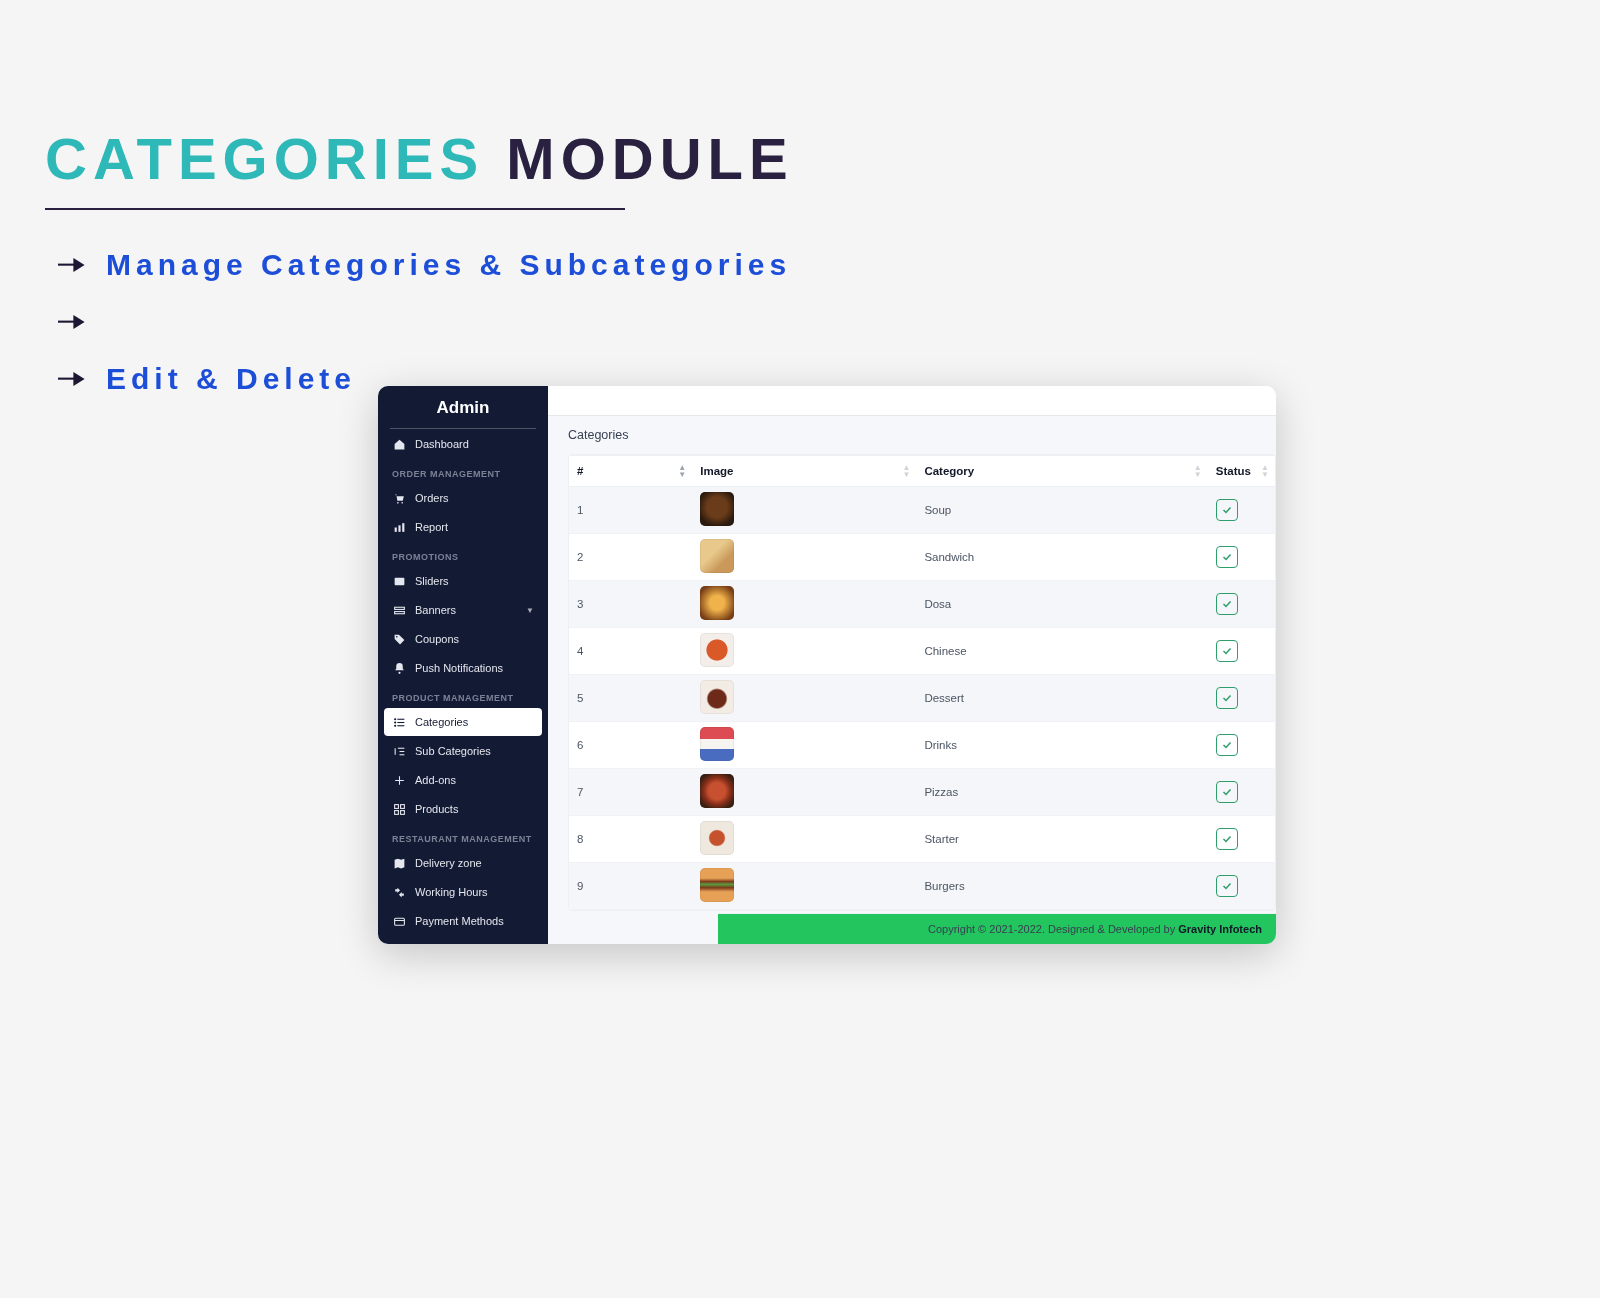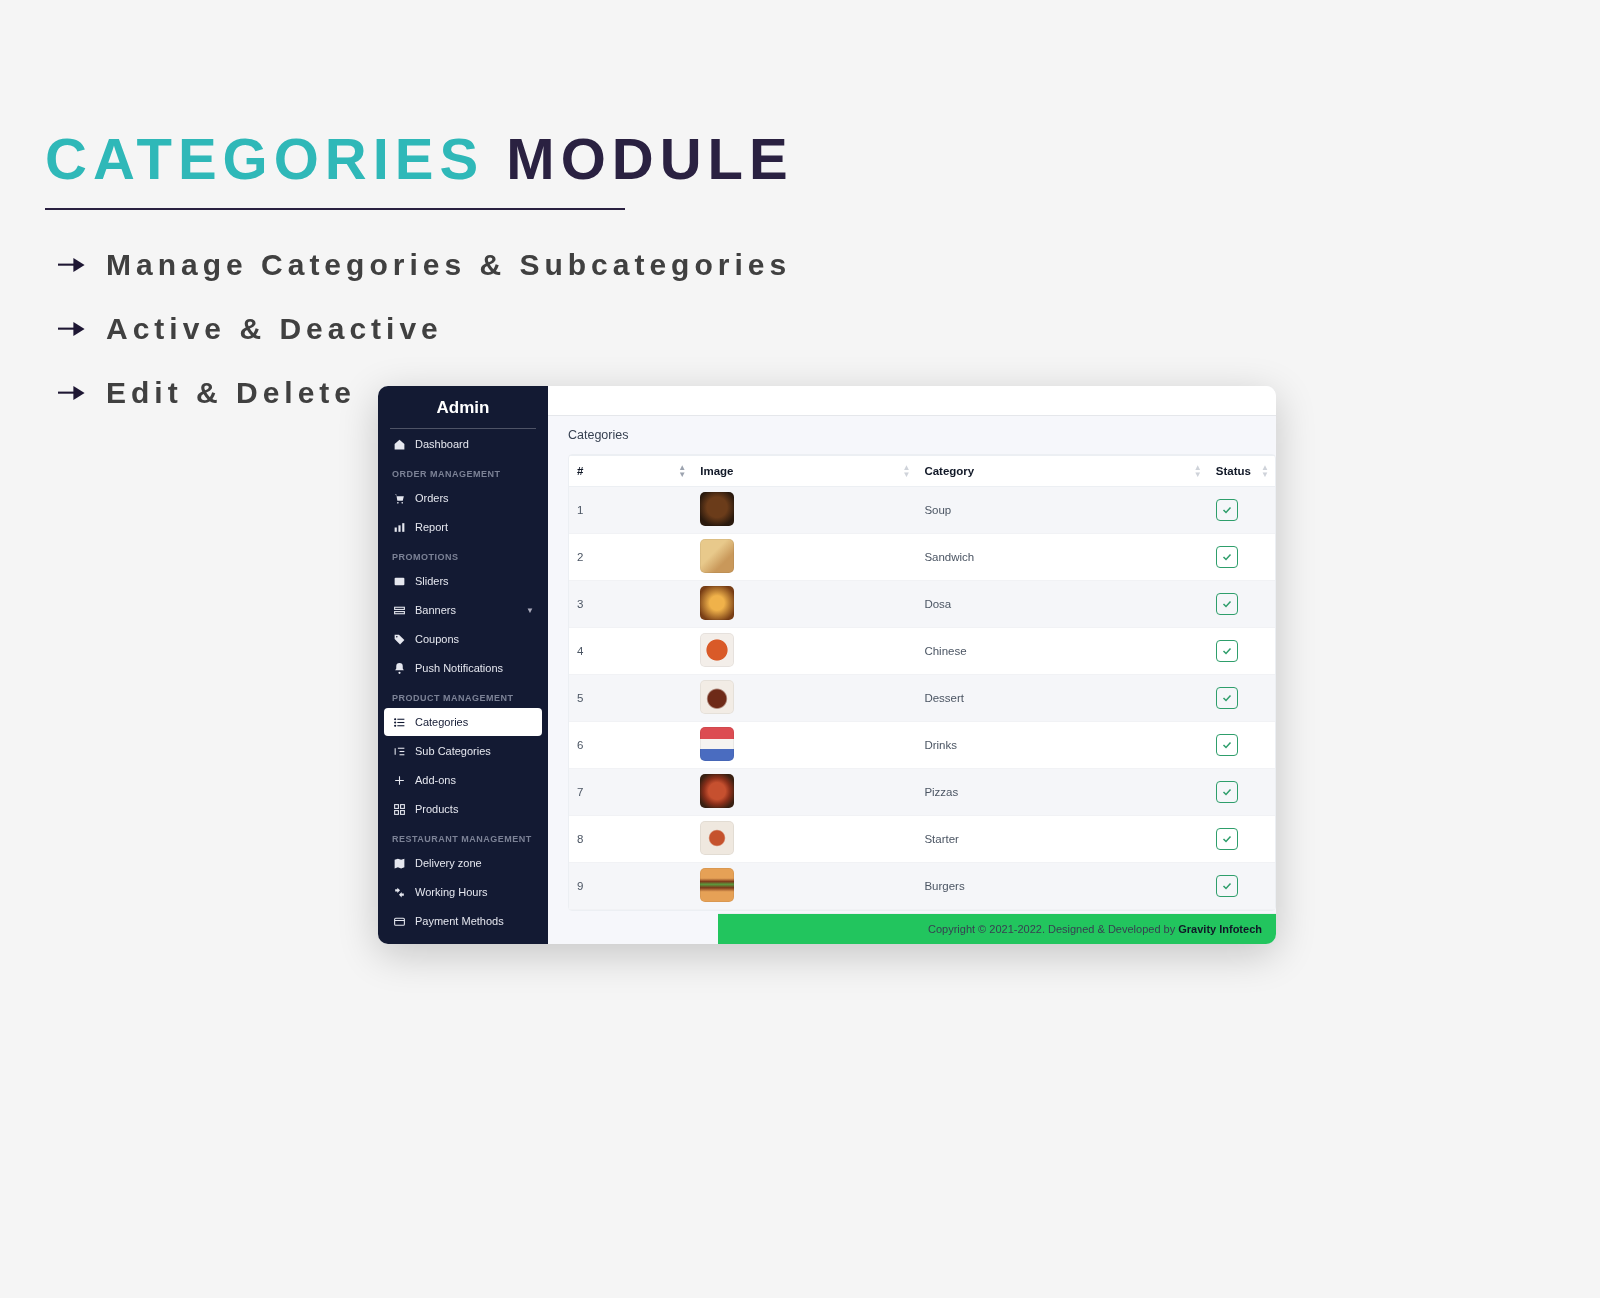--- a/index.html
+++ b/index.html
@@ -27,21 +27,21 @@
   top: 208px;
   left: 45px;
   width: 580px;
   height: 2px;
   background: #2a2141;
 }
 .features { position: absolute; top: 248px; left: 58px; }
 .feature-line { display: flex; align-items: center; margin-bottom: 30px; }
 .feature-line .arrow { width: 28px; margin-right: 20px; color: #1e1733; }
 .feature-line .arrow svg { width: 28px; height: 20px; display: block; }
-.feature-line .txt { font-size: 30px; font-weight: 700; letter-spacing: 5px; color: #404040; }
+.feature-line .txt { font-size: 30px; font-weight: 700; letter-spacing: 5px; color: #1d4ed8; }
 
 .app-window {
   position: absolute;
   top: 386px;
   left: 378px;
   width: 898px;
   height: 558px;
   background: #f6f7fb;
   border-radius: 10px;
   box-shadow: 0 10px 40px rgba(0,0,0,0.2);
@@ -148,21 +148,20 @@
       </span>
       <span class="txt">Manage Categories &amp; Subcategories</span>
     </div>
     <div class="feature-line">
       <span class="arrow">
         <svg viewBox="0 0 40 24" fill="currentColor">
           <rect x="0" y="10" width="24" height="3"></rect>
           <path d="M22 2 L38 12 L22 22 Z"></path>
         </svg>
       </span>
-      <span class="txt">Active &amp; Deactive</span>
     </div>
     <div class="feature-line">
       <span class="arrow">
         <svg viewBox="0 0 40 24" fill="currentColor">
           <rect x="0" y="10" width="24" height="3"></rect>
           <path d="M22 2 L38 12 L22 22 Z"></path>
         </svg>
       </span>
       <span class="txt">Edit &amp; Delete</span>
     </div>

